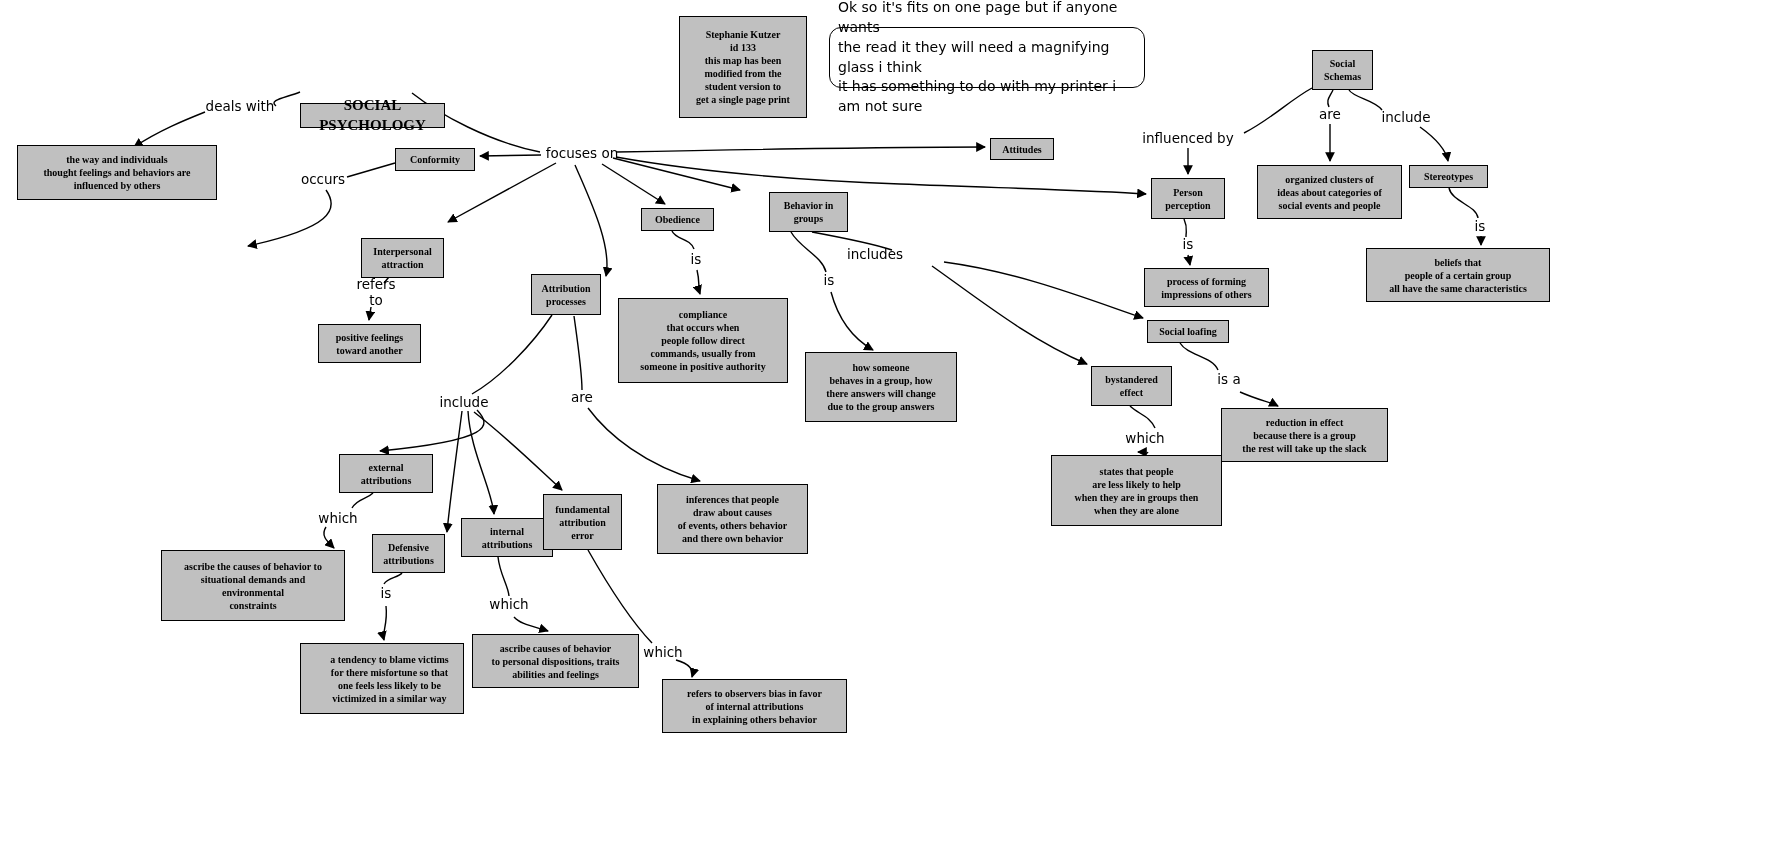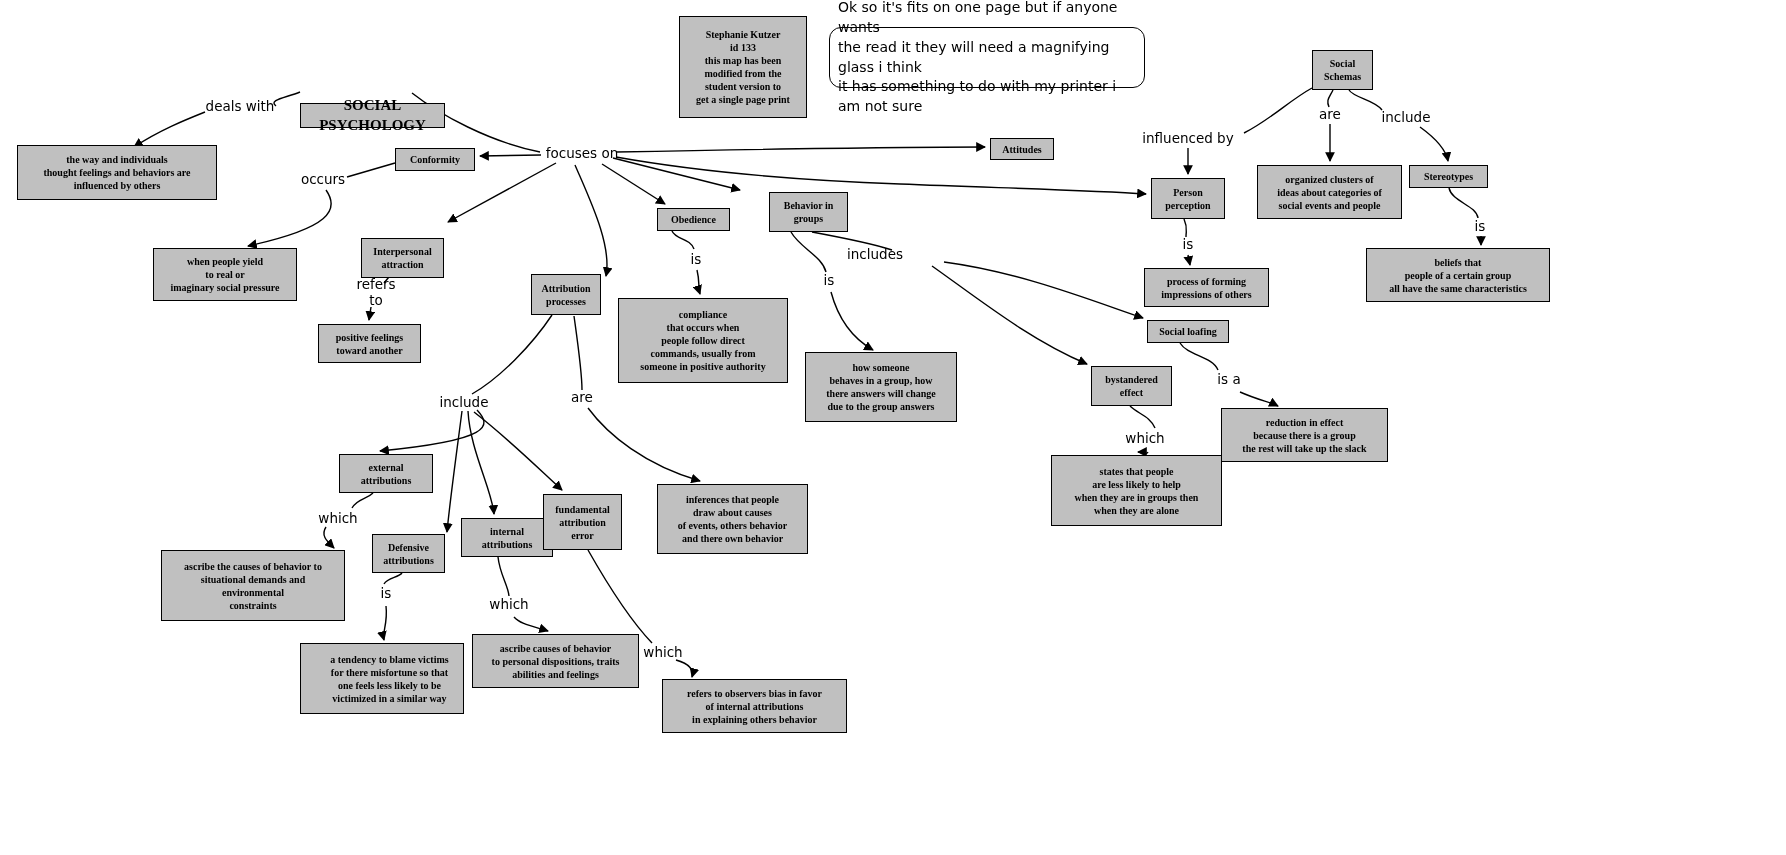--- a/index.html
+++ b/index.html
@@ -163,31 +163,28 @@
   </svg>
 
   <div class="node" style="left:300px;top:67px;width:145px;height:25px;font-size:15px;margin-top:36px;">SOCIAL PSYCHOLOGY</div>
 
   <div class="node" style="left:17px;top:145px;width:200px;height:55px;">the way and individuals
 thought feelings and behaviors are
 influenced by others</div>
 
   <div class="node" style="left:395px;top:148px;width:80px;height:23px;">Conformity</div>
 
-  <div class="node" style="left:153px;top:248px;width:144px;height:53px;">when people yield
-to real or
-imaginary social pressure</div>
 
   <div class="node" style="left:361px;top:238px;width:83px;height:40px;">Interpersonal
 attraction</div>
 
   <div class="node" style="left:318px;top:324px;width:103px;height:39px;">positive feelings
 toward another</div>
 
-  <div class="node" style="left:641px;top:208px;width:73px;height:23px;margin-left:16px;">Obedience</div>
+  <div class="node" style="left:641px;top:208px;width:73px;height:23px;">Obedience</div>
 
   <div class="node" style="left:745px;top:192px;width:79px;height:40px;margin-left:24px;">Behavior in
 groups</div>
 
   <div class="node" style="left:990px;top:138px;width:64px;height:22px;">Attitudes</div>
 
   <div class="node" style="left:531px;top:274px;width:70px;height:41px;">Attribution
 processes</div>
 
   <div class="node" style="left:618px;top:298px;width:170px;height:85px;">compliance

